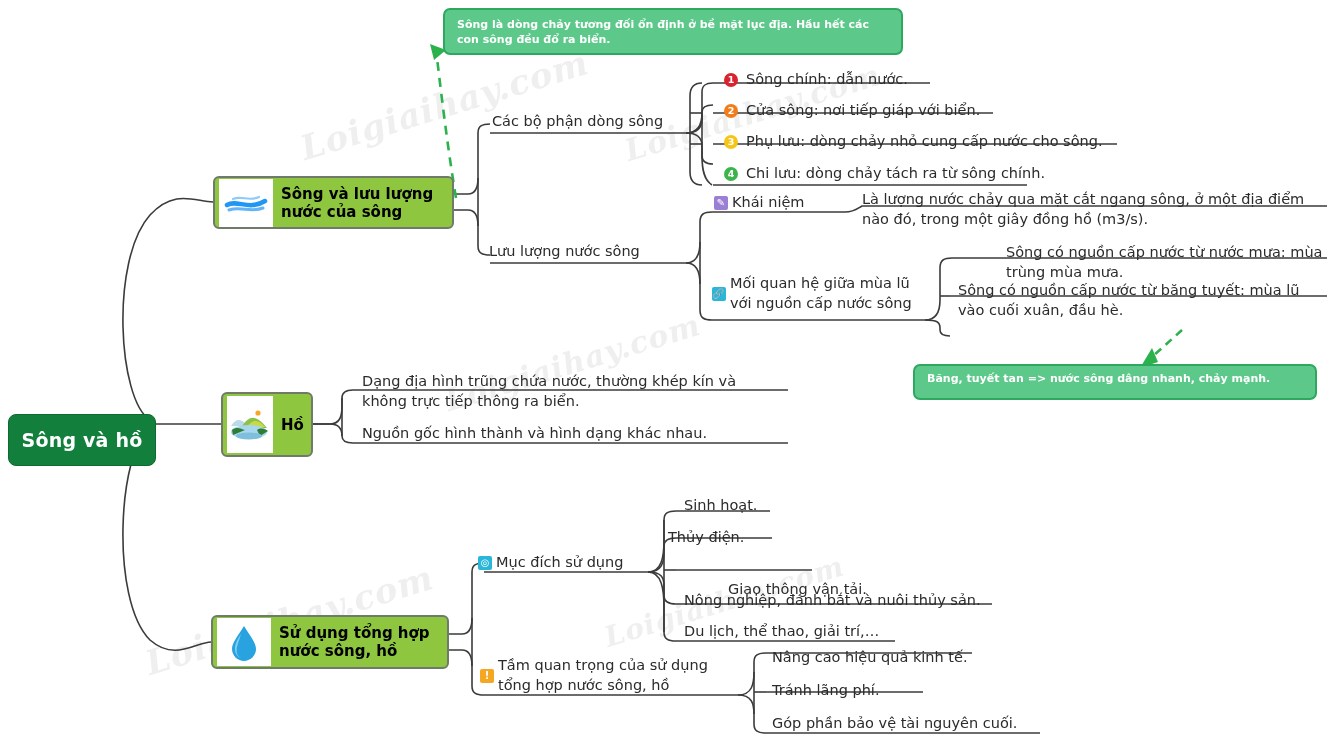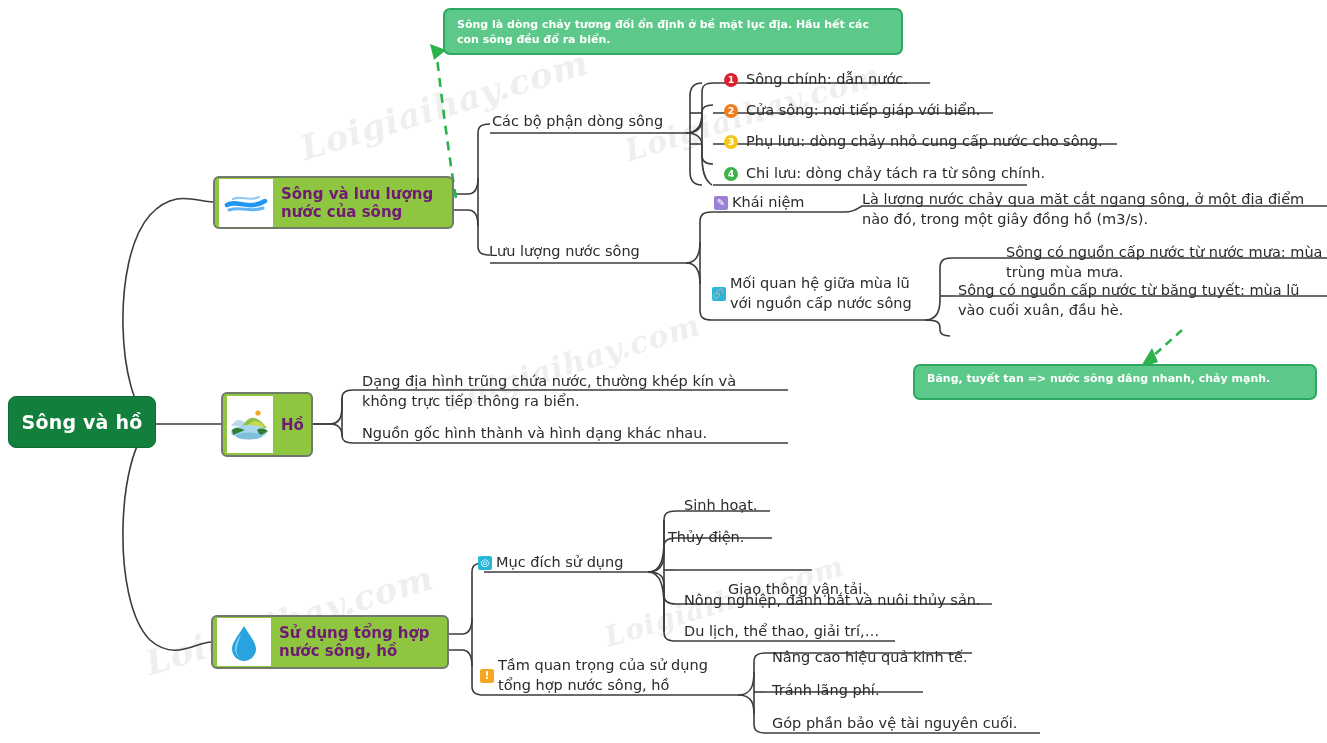--- a/index.html
+++ b/index.html
@@ -49,21 +49,21 @@
   .branch .thumb{
     background:#ffffff;
     width:54px; height:48px;
     flex:0 0 auto;
     position:relative;
     overflow:hidden;
   }
   .branch .btext{
     font-weight:bold;
     font-size:15px;
-    color:#701a75;
+    color:#000000;
     line-height:1.2;
     padding-right:6px;
     white-space:pre-line;
   }
 
   
   .callout{
     position:absolute;
     background:#5cc98a;
     border:2px solid #2ea85f;
@@ -217,21 +217,21 @@
       <path d="M456 198 C 448 150 442 100 437 58"></path>
     </g>
     <polygon points="430,44 446,50 434,60" fill="#2bb24c"></polygon>
 
     <g fill="none" stroke="#2bb24c" stroke-width="2.6" stroke-dasharray="8 6">
       <path d="M1182 330 L 1152 357"></path>
     </g>
     <polygon points="1140,368 1158,362 1152,348" fill="#2bb24c"></polygon>
   </svg>
 
-  <div class="root" style="left:8px;top:396px;width:148px;height:52px;">
+  <div class="root" style="left:8px;top:414px;width:148px;height:52px;">
     <span>Sông và hồ</span>
   </div>
 
   <div class="branch" style="left:213px;top:176px;width:241px;height:53px;">
     <div class="thumb">
       <svg class="art-river" viewBox="0 0 54 48">
         <path d="M8 26 C 18 20, 30 32, 46 22" stroke="#2196f3" stroke-width="4.5" fill="none" stroke-linecap="round"></path>
         <path d="M10 31 C 22 27, 32 34, 44 29" stroke="#64b5f6" stroke-width="3" fill="none" stroke-linecap="round"></path>
         <path d="M14 20 C 22 16, 30 23, 40 18" stroke="#90caf9" stroke-width="2.2" fill="none" stroke-linecap="round"></path>
       </svg>

